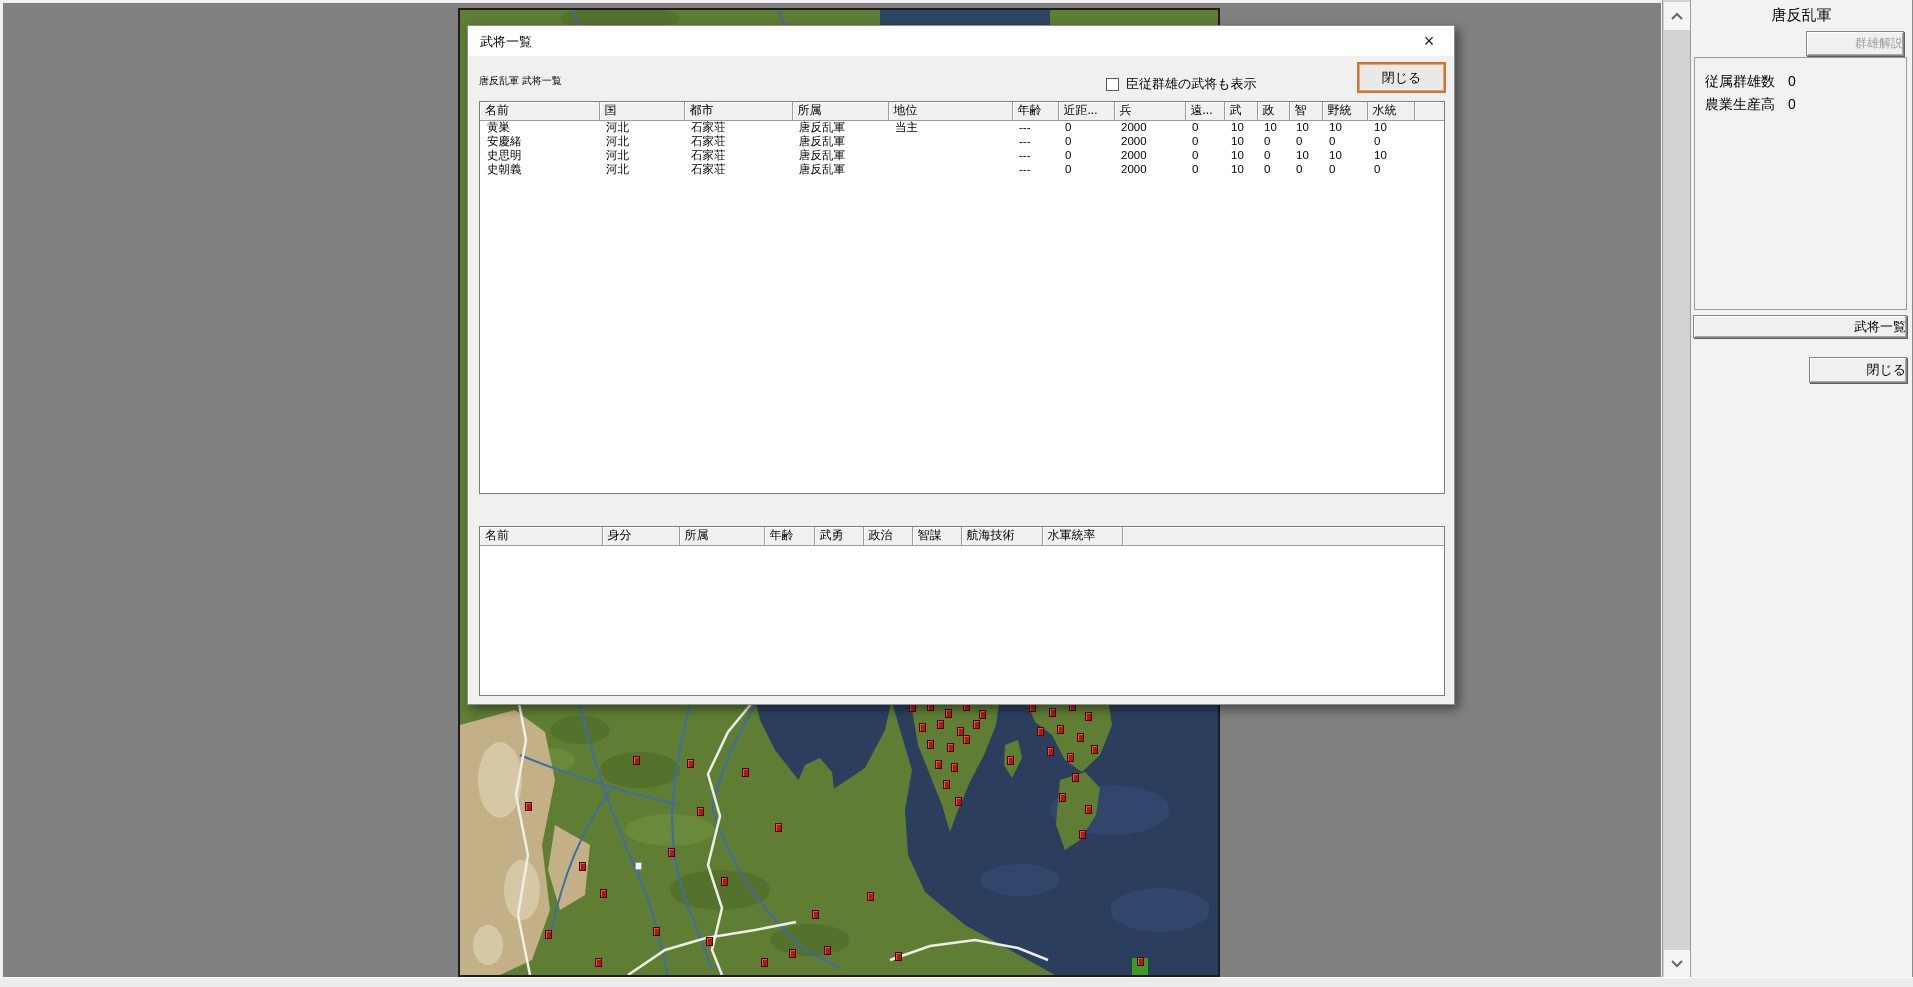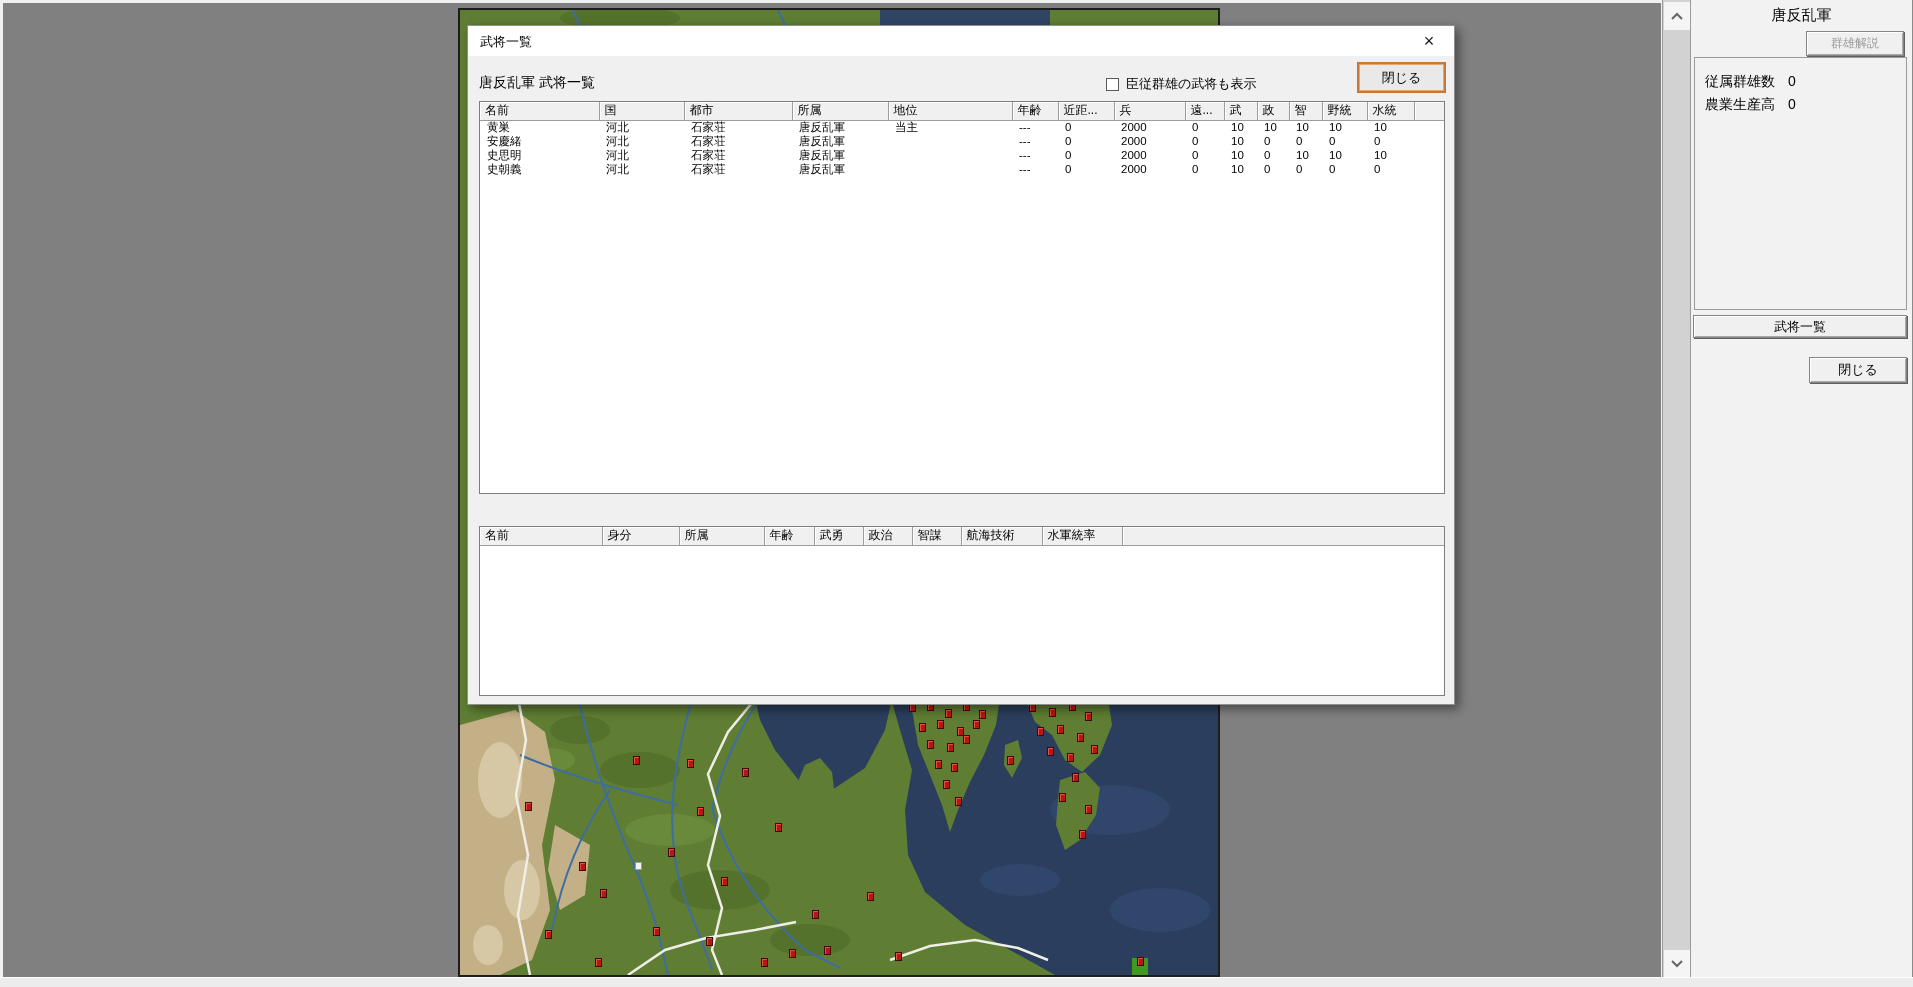--- a/index.html
+++ b/index.html
@@ -22,36 +22,36 @@
 
   
   .v-scrollbar { position:absolute; left:1662px; top:0; width:28px; height:980px; background:#d2d2d2; border-left:1px solid #9a9a9a; }
   .sb-btn { position:absolute; left:1px; width:26px; height:28px; background:#f5f5f5; display:flex; align-items:center; justify-content:center; }
   .sb-up { top:2px; }
   .sb-down { bottom:2px; }
 
   
   .sidebar { position:absolute; left:1690px; top:0; width:223px; height:977px; background:#f2f2f2; border-left:1px solid #9a9a9a; border-right:1px solid #8a8a8a; }
   .sidebar-title { position:absolute; left:0; top:6px; width:100%; text-align:center; font-size:15px; }
-  .btn { background:#f0f0f0; border:1px solid #858585; box-shadow:1px 1px 0 #5f5f5f, inset 1px 1px 0 #ffffff, inset -1px -1px 0 #a8a8a8; font-size:13px; text-align:center; cursor:default; font-family:inherit; }
+  .btn { background:#f0f0f0; border:1px solid #858585; box-shadow:1px 1px 0 #5f5f5f, inset 1px 1px 0 #ffffff, inset -1px -1px 0 #a8a8a8; font-size:13px; text-align:right; cursor:default; font-family:inherit; }
   .btn-kaisetsu { position:absolute; right:8px; top:31px; width:98px; height:25px; color:#9b9b9b; font-size:12px; }
   .group-box { position:absolute; left:3px; top:57px; width:213px; height:253px; border:1px solid #9a9a9a; padding:12px 0 0 10px; }
   .stat-group { margin-bottom:19px; }
   .stat-row { height:23px; line-height:23px; font-size:14px; white-space:nowrap; }
   .stat-label { margin-right:13px; }
   .btn-bushou { position:absolute; left:2px; top:315px; width:214px; height:23px; }
   .btn-sb-close { position:absolute; left:118px; top:357px; width:98px; height:26px; }
 
   
   .dialog { position:absolute; left:467px; top:25px; width:988px; height:680px; background:#f0f0f0; border:1px solid #8f8f8f; box-shadow:4px 4px 10px rgba(0,0,0,0.45); }
   .dlg-titlebar { position:absolute; left:0; top:0; width:100%; height:30px; background:#ffffff; }
   .dlg-title { position:absolute; left:12px; top:7px; font-size:13px; }
   .dlg-close { position:absolute; right:6px; top:2px; width:38px; height:26px; background:transparent; border:none; font-size:18px; line-height:26px; text-align:center; color:#1a1a1a; }
   .dlg-body { position:absolute; left:0; top:30px; right:0; bottom:0; }
-  .section-label { position:absolute; left:11px; top:18px; font-size:14px; }
+  .section-label { position:absolute; left:11px; top:18px; font-size:10px; }
   .chk-row { position:absolute; left:638px; top:19px; display:flex; align-items:center; font-size:13px; }
   .chk-box { width:13px; height:13px; background:#fff; border:1px solid #5a5a5a; margin-right:7px; }
   .btn-dlg-close { position:absolute; right:8px; top:6px; width:89px; height:31px; background:#e9e9e9; border:2px solid #c97733; box-shadow:inset 0 0 0 1px #e5a671; font-size:13px; text-align:center; font-family:inherit; }
   .listbox { position:absolute; left:11px; width:966px; background:#ffffff; border:1px solid #7d7d7d; overflow:hidden; }
   .list-officers { top:45px; height:393px; }
   .list-prisoners { top:470px; height:170px; }
   .prisoner-label { position:absolute; left:11px; top:449px; font-size:11px;margin-top:40px; }
   table { border-collapse:collapse; table-layout:fixed; width:100%; }
   th { background:#f0f0f0; border-right:1px solid #9c9c9c; border-bottom:1px solid #9c9c9c; box-shadow:inset 1px 1px 0 #ffffff; height:18px; font-weight:normal; font-size:12px; text-align:left; padding:0 0 0 5px; white-space:nowrap; overflow:hidden; }
   td { height:14px; font-size:11.5px; line-height:13px; padding:0 0 0 7px; white-space:nowrap; overflow:hidden; }

